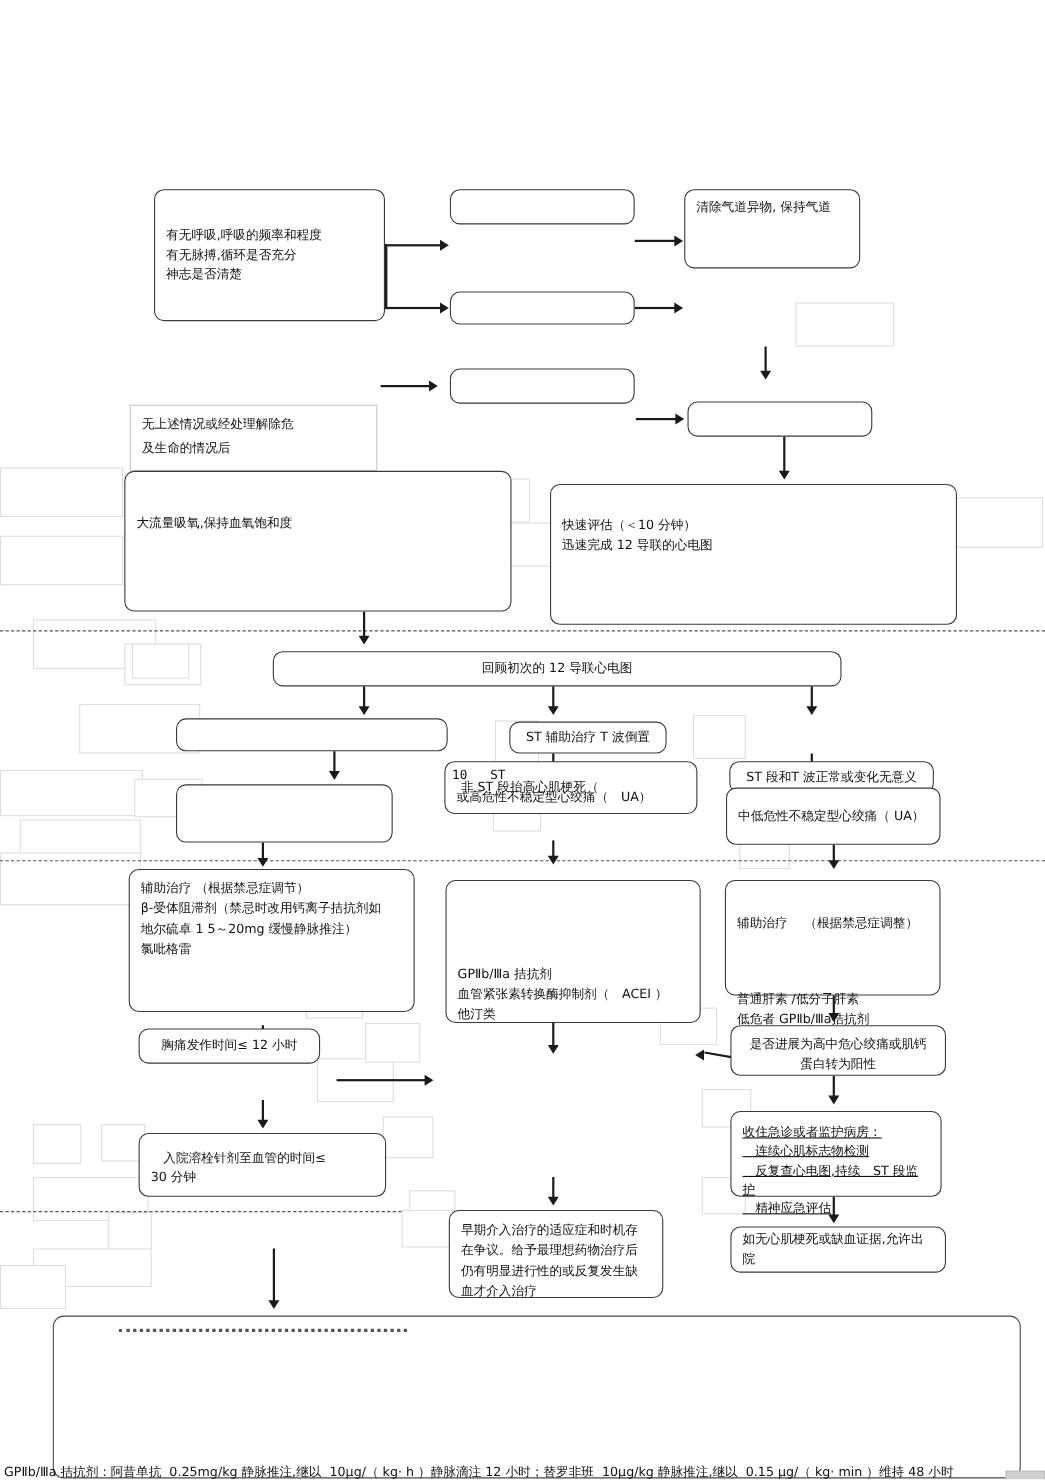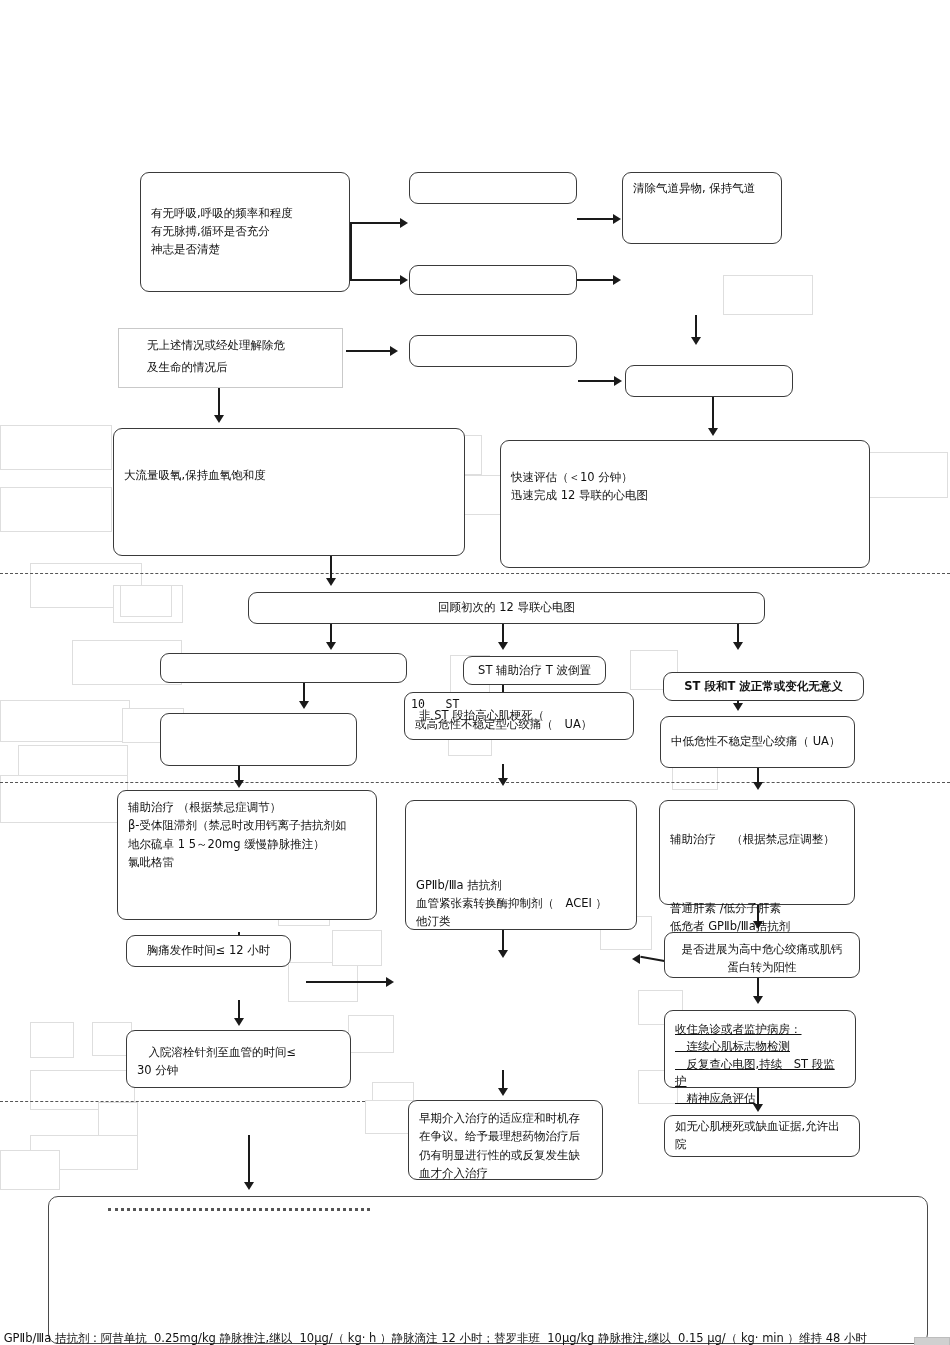--- a/index.html
+++ b/index.html
@@ -41,23 +41,24 @@
   }
   
   .panel {
     position: absolute;
     box-sizing: border-box;
     border: 1px solid #c9c9c9;
     background: #ffffff;
     color: #111111;
     font-size: 11.5px;
     line-height: 1.9;
-    padding: 6px 28px;
+    padding: 6px 10px;
     white-space: pre-line;
     z-index: 4;
+    margin-top: 40px;
   }
   .node.center { text-align: center; }
   .node.mid { display: flex; align-items: center; }
   .node.midc { display: flex; align-items: center; justify-content: center; }
 
   
   .vline, .hline {
     position: absolute;
     background: #1a1a1a;
     z-index: 3;
@@ -241,21 +242,21 @@
   <div class="arrowdown" style="left:326px; top:642px;"></div>
   <div class="vline" style="left:502px; top:624px; height:22px;"></div>
   <div class="arrowdown" style="left:498px; top:642px;"></div>
   <div class="vline" style="left:737px; top:624px; height:22px;"></div>
   <div class="arrowdown" style="left:733px; top:642px;"></div>
 
   <div class="node" style="left:160px; top:653px; width:247px; height:30px;"></div>
 
   <div class="node midc" style="left:463px; top:656px; width:143px; height:29px;">ST 辅助治疗 T 波倒置</div>
 
-  <div class="node midc" style="left:663px; top:672px; width:201px; height:29px;font-weight:bold;">ST 段和T 波正常或变化无意义</div>
+  <div class="node midc" style="left:663px; top:692px; width:186px; height:29px;">ST 段和T 波正常或变化无意义</div>
 
   <div class="vline" style="left:303px; top:683px; height:22px;"></div>
   <div class="arrowdown" style="left:299px; top:701px;"></div>
   <div class="vline" style="left:502px; top:685px; height:22px;"></div>
   <div class="arrowdown" style="left:498px; top:703px;"></div>
   <div class="vline" style="left:737px; top:685px; height:22px;"></div>
   <div class="arrowdown" style="left:733px; top:703px;"></div>
 
   <div class="node" style="left:160px; top:713px; width:197px; height:53px;"></div>
 

